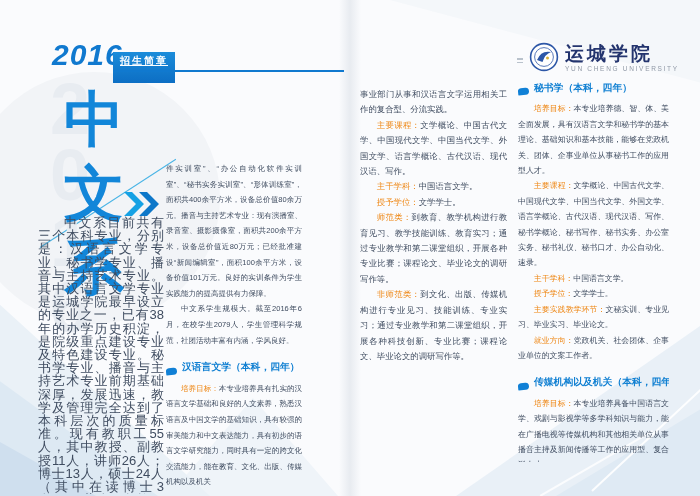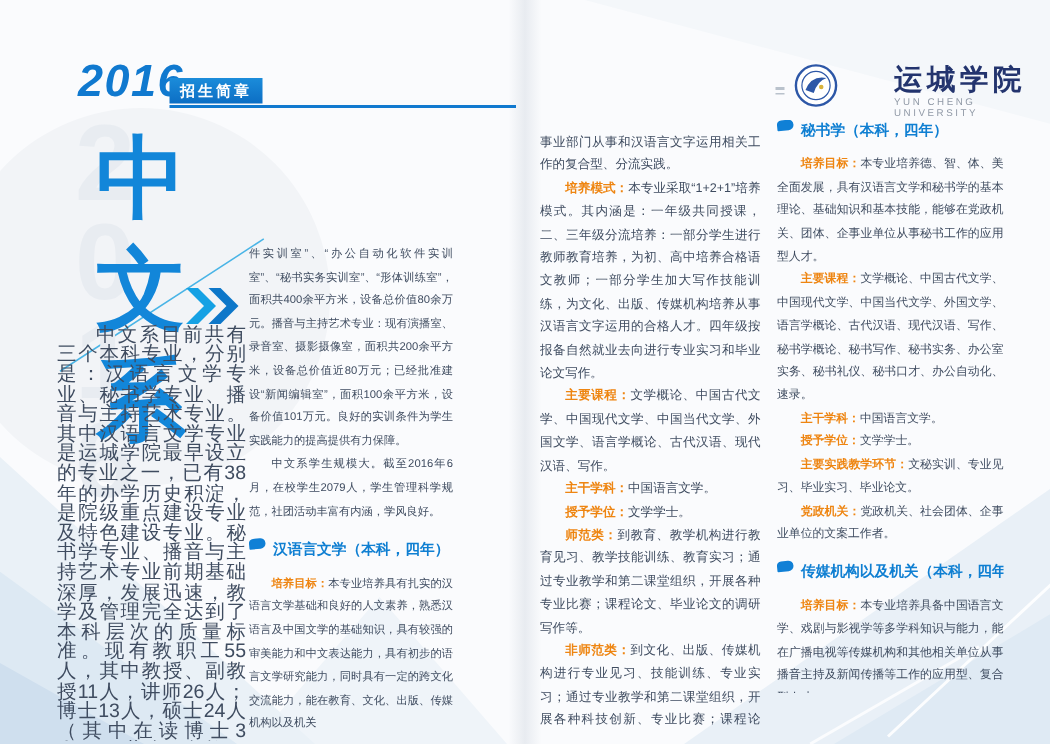--- a/index.html
+++ b/index.html
@@ -21,46 +21,46 @@
   .tri-br2  { left:556px; top:402px; width:144px; height:94px;  background:#dfeaf4; clip-path:polygon(100% 8%,100% 100%,0 100%); }
   .diag-cyan { left:40px; top:247px; width:162px; height:1px; background:#49b4e6; transform:rotate(-33deg); transform-origin:left center; }
   .diag-white1 { left:592px; top:490px; width:180px; height:2px; background:rgba(255,255,255,.9); transform:rotate(-43deg); transform-origin:left center; }
   .diag-white2 { left:540px; top:495px; width:130px; height:1.5px; background:rgba(255,255,255,.8); transform:rotate(-30deg); transform-origin:left center; }
   .fold { left:339px; top:0; width:22px; height:496px;
     background:linear-gradient(90deg, rgba(110,130,155,0) 0%, rgba(110,130,155,0.13) 50%, rgba(110,130,155,0) 100%); }
   
   .year { position:absolute; left:52px; top:38px; font-size:30px; font-weight:bold; font-style:italic;
           color:#1079cf; letter-spacing:1px; }
   .badge { position:absolute; left:113px; top:52px; background:linear-gradient(180deg,#1b8cda,#0c6ec4);
-           color:#fff; font-size:10px; font-weight:bold; letter-spacing:2px; padding:2px 7px 1px; }
+           color:#fff; font-size:10px; font-weight:bold; letter-spacing:2px; padding:2px 7px 15px;text-decoration:underline; }
   .header-line { position:absolute; left:113px; top:70px; width:231px; height:2px; background:#1079cf; }
   
   .watermark { position:absolute; left:50px; top:76px; z-index:1; }
   .wchar { font-size:72px; line-height:66px; font-weight:bold; color:#e8ecf1; text-align:center; }
   .dept-title { position:absolute; left:64px; top:82px; z-index:2; }
   .vchar { font-size:60px; line-height:74px; font-weight:900; color:#1286d9; font-family:"DejaVu Sans","Liberation Sans",sans-serif; }
   .chevrons { position:absolute; left:122px; top:192px; z-index:3; }
   
   .col { position:absolute; z-index:4; color:#3f4c60; text-align:justify; overflow:hidden; }
   .col-l1 { left:38px;  top:216px; width:126px; height:278px; font-size:13px; line-height:13.2px; }
   .col-l2 { left:166px; top:161px; width:136px; height:335px; font-size:7.5px; line-height:15.6px; }
   .col-r1 { left:360px; top:87px;  width:147px; height:400px; font-size:8.4px; line-height:15.4px; }
   .col-r2 { left:518px; top:80px;  width:151px; height:382px; font-size:7.9px; line-height:15.4px; }
   .para.indent { text-indent:2em; }
-  .label { color:#ee8511; font-weight:bold; }
-  .section-header { display:flex; align-items:flex-start; gap:5px; color:#0f7fd2; font-weight:bold;
+  .label { color:#ee8511; font-weight:normal; }
+  .section-header { display:flex; align-items:flex-end; gap:5px; color:#0f7fd2; font-weight:bold;
                     font-size:9.8px; margin:11px 0 6px; white-space:nowrap; }
   .section-header:first-child { margin-top:0; }
   .bullet-icon { display:inline-block; width:11px; height:7px; background:#1080d6;
                  border-radius:6px 7px 7px 1px; transform:rotate(-6deg); flex:0 0 auto; }
   
   .logo { position:absolute; left:517px; top:42px; display:flex; align-items:flex-start; gap:6px; z-index:4; }
   .logo-marks { display:flex; flex-direction:column; gap:2px; margin-top:16px; }
   .logo-marks i { display:block; width:6px; height:1.5px; background:#b9c2cc; }
-  .logo-text { display:flex; flex-direction:column;margin-left:31px; }
+  .logo-text { display:flex; flex-direction:column; }
   .logo-cn { font-family:"DejaVu Serif","Liberation Serif",serif; font-weight:bold; font-size:19px;
              color:#23346e; letter-spacing:3px; line-height:22px; }
   .logo-en { font-size:6.5px; color:#9099a6; letter-spacing:1.7px; margin-top:1px; }
   
   .page-num { position:absolute; left:652px; top:432px; font-size:30px; color:#c9d3dc;
               letter-spacing:2px; z-index:3;margin-left:48px; }
 </style>
 </head>
 <body>
 
@@ -109,38 +109,37 @@
       <div class="para">件实训室”、“办公自动化软件实训室”、“秘书实务实训室”、“形体训练室”，面积共400余平方米，设备总价值80余万元。播音与主持艺术专业：现有演播室、录音室、摄影摄像室，面积共200余平方米，设备总价值近80万元；已经批准建设“新闻编辑室”，面积100余平方米，设备价值101万元。良好的实训条件为学生实践能力的提高提供有力保障。</div>
       <div class="para indent">中文系学生规模大。截至2016年6月，在校学生2079人，学生管理科学规范，社团活动丰富有内涵，学风良好。</div>
       <div class="section-header">
         <span class="bullet-icon"></span>
         <span>汉语言文学（本科，四年）</span>
       </div>
       <div class="para indent"><span class="label">培养目标：</span>本专业培养具有扎实的汉语言文学基础和良好的人文素养，熟悉汉语言及中国文学的基础知识，具有较强的审美能力和中文表达能力，具有初步的语言文学研究能力，同时具有一定的跨文化交流能力，能在教育、文化、出版、传媒机构以及机关</div>
     </div>
   <div class="col col-r1">
       <div class="para">事业部门从事和汉语言文字运用相关工作的复合型、分流实践。</div>
-      <div class="para indent"><span class="label">培养模式：</span>本专业采取“1+2+1”培养模式。其内涵是：一年级共同授课，二、三年级分流培养：一部分学生进行教师教育培养，为初、高中培养合格语文教师；一部分学生加大写作技能训练，为文化、出版、传媒机构培养从事汉语言文字运用的合格人才。四年级按报备自然就业去向进行专业实习和毕业论文写作。</div>
       <div class="para indent"><span class="label">主要课程：</span>文学概论、中国古代文学、中国现代文学、中国当代文学、外国文学、语言学概论、古代汉语、现代汉语、写作。</div>
       <div class="para indent"><span class="label">主干学科：</span>中国语言文学。</div>
       <div class="para indent"><span class="label">授予学位：</span>文学学士。</div>
       <div class="para indent"><span class="label">师范类：</span>到教育、教学机构进行教育见习、教学技能训练、教育实习；通过专业教学和第二课堂组织，开展各种专业比赛；课程论文、毕业论文的调研写作等。</div>
       <div class="para indent"><span class="label">非师范类：</span>到文化、出版、传媒机构进行专业见习、技能训练、专业实习；通过专业教学和第二课堂组织，开展各种科技创新、专业比赛；课程论文、毕业论文的调研写作等。</div>
     </div>
   <div class="col col-r2">
       <div class="section-header">
         <span class="bullet-icon"></span>
         <span>秘书学（本科，四年）</span>
       </div>
       <div class="para indent"><span class="label">培养目标：</span>本专业培养德、智、体、美全面发展，具有汉语言文学和秘书学的基本理论、基础知识和基本技能，能够在党政机关、团体、企事业单位从事秘书工作的应用型人才。</div>
       <div class="para indent"><span class="label">主要课程：</span>文学概论、中国古代文学、中国现代文学、中国当代文学、外国文学、语言学概论、古代汉语、现代汉语、写作、秘书学概论、秘书写作、秘书实务、办公室实务、秘书礼仪、秘书口才、办公自动化、速录。</div>
       <div class="para indent"><span class="label">主干学科：</span>中国语言文学。</div>
       <div class="para indent"><span class="label">授予学位：</span>文学学士。</div>
       <div class="para indent"><span class="label">主要实践教学环节：</span>文秘实训、专业见习、毕业实习、毕业论文。</div>
-      <div class="para indent"><span class="label">党政机关：</span>党政机关、社会团体、企事业单位的文案工作者。</div>
+      <div class="para indent"><span class="label">就业方向：</span>党政机关、社会团体、企事业单位的文案工作者。</div>
       <div class="section-header">
         <span class="bullet-icon"></span>
         <span>传媒机构以及机关（本科，四年）</span>
       </div>
       <div class="para indent"><span class="label">培养目标：</span>本专业培养具备中国语言文学、戏剧与影视学等多学科知识与能力，能在广播电视等传媒机构和其他相关单位从事播音主持及新闻传播等工作的应用型、复合型人才。</div>
     </div>
 
   <div class="logo">
     <div class="logo-marks">
         <i></i>

